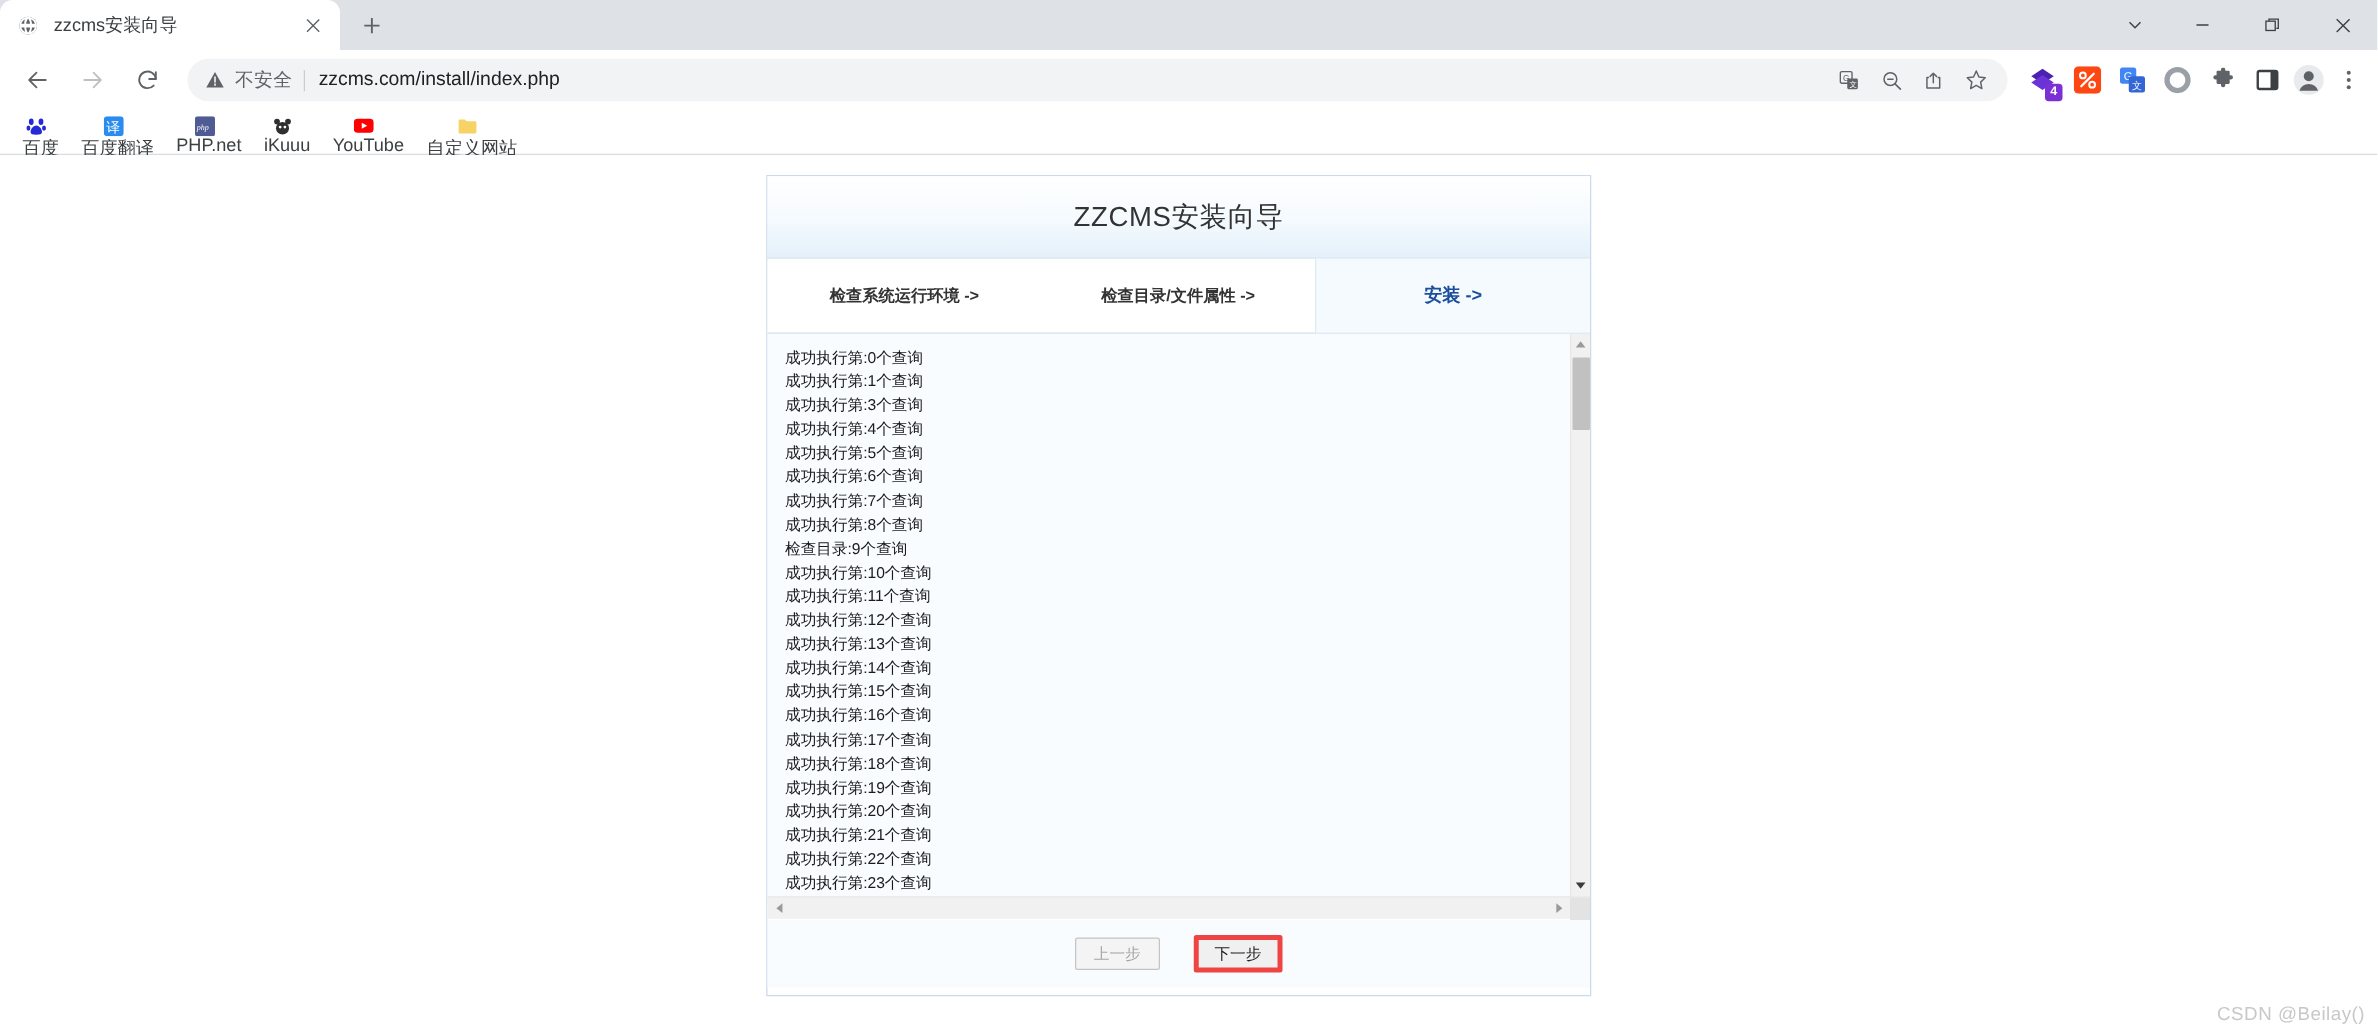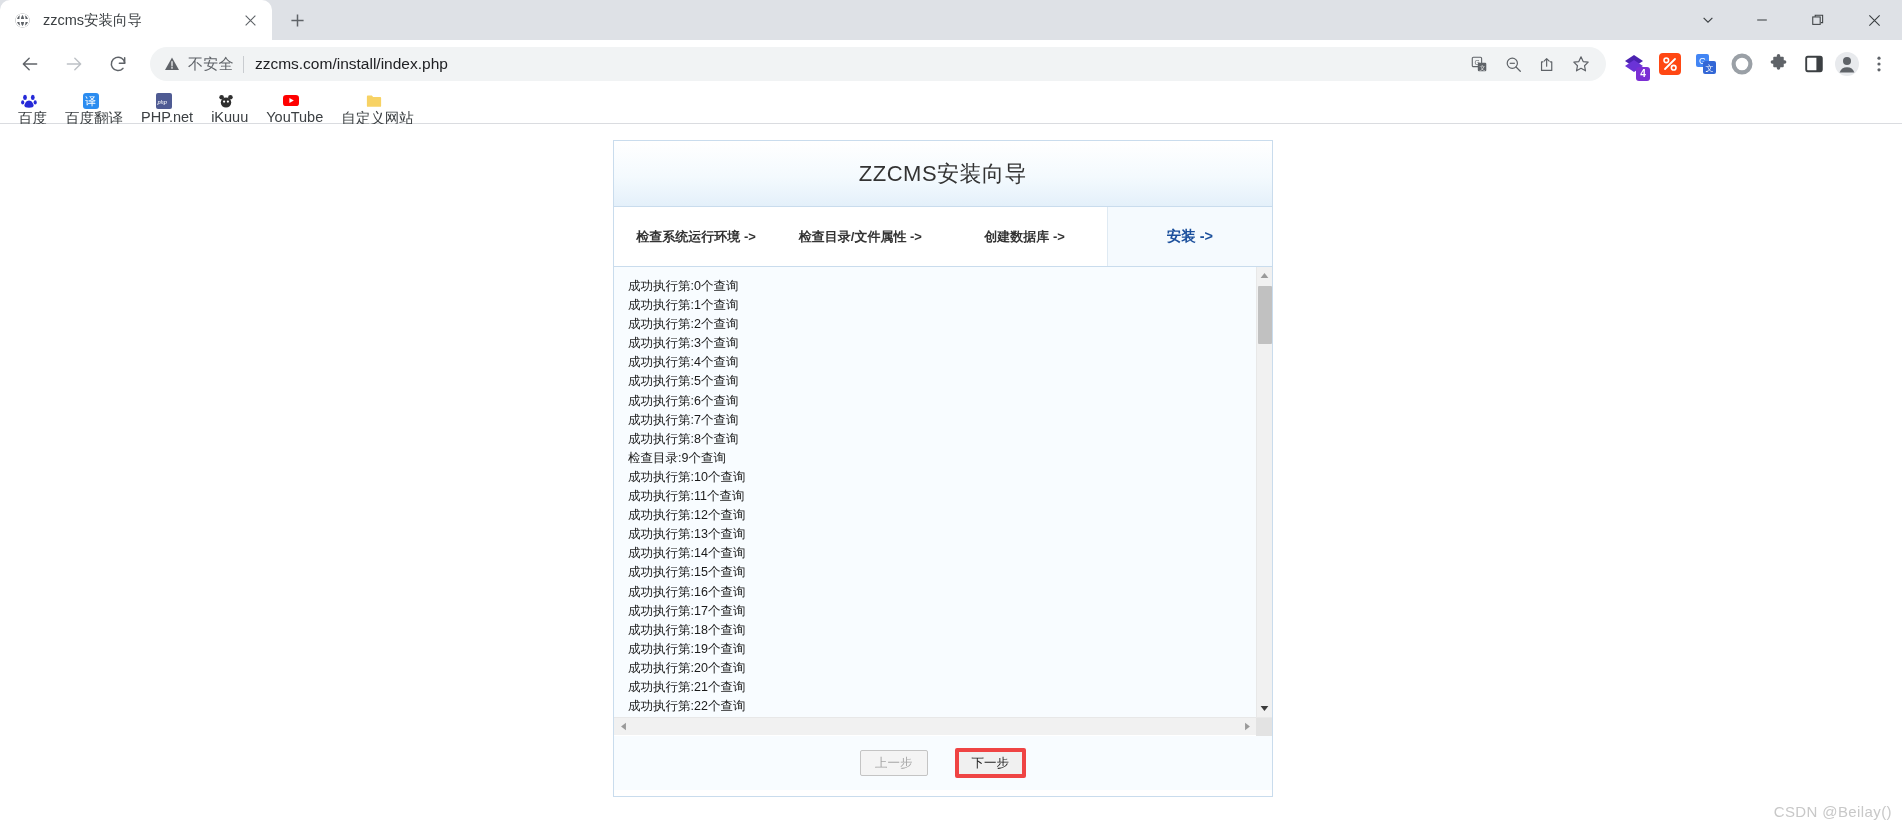--- a/index.html
+++ b/index.html
@@ -417,34 +417,30 @@
         <div class="card-title">ZZCMS安装向导</div>
       </div>
 
       <div class="steps">
         <div class="step">
           <span>检查系统运行环境 -&gt;</span>
         </div>
         <div class="step">
           <span>检查目录/文件属性 -&gt;</span>
         </div>
-        <div class="step">
-          <span>创建数据库 -&gt;</span>
-        </div>
         <div class="step active">
           <span>安装 -&gt;</span>
         </div>
       </div>
 
       <div class="log-wrap">
         <div class="log-body">
           <div class="log-lines" id="log-lines">
               <div class="log-line">成功执行第:0个查询</div>
               <div class="log-line">成功执行第:1个查询</div>
-              <div class="log-line">成功执行第:2个查询</div>
               <div class="log-line">成功执行第:3个查询</div>
               <div class="log-line">成功执行第:4个查询</div>
               <div class="log-line">成功执行第:5个查询</div>
               <div class="log-line">成功执行第:6个查询</div>
               <div class="log-line">成功执行第:7个查询</div>
               <div class="log-line">成功执行第:8个查询</div>
               <div class="log-line">检查目录:9个查询</div>
               <div class="log-line">成功执行第:10个查询</div>
               <div class="log-line">成功执行第:11个查询</div>
               <div class="log-line">成功执行第:12个查询</div>

